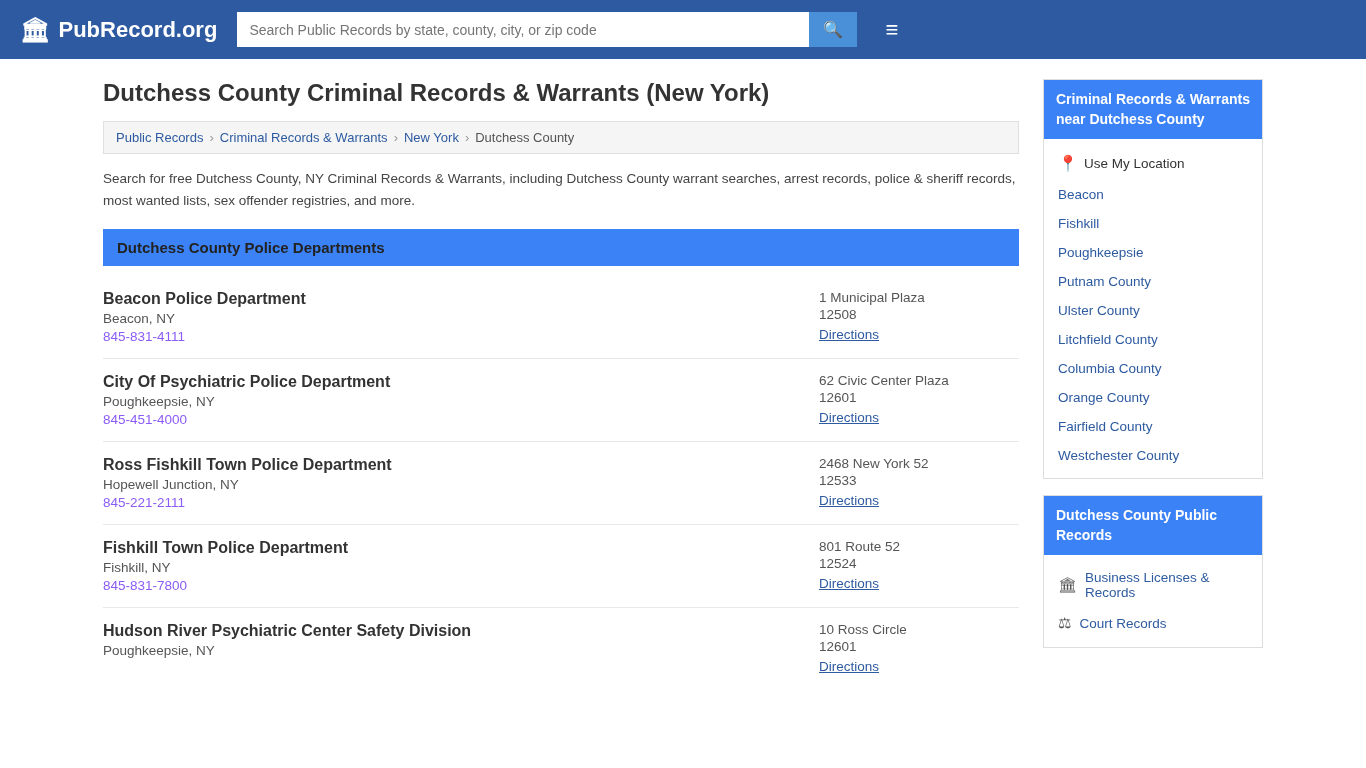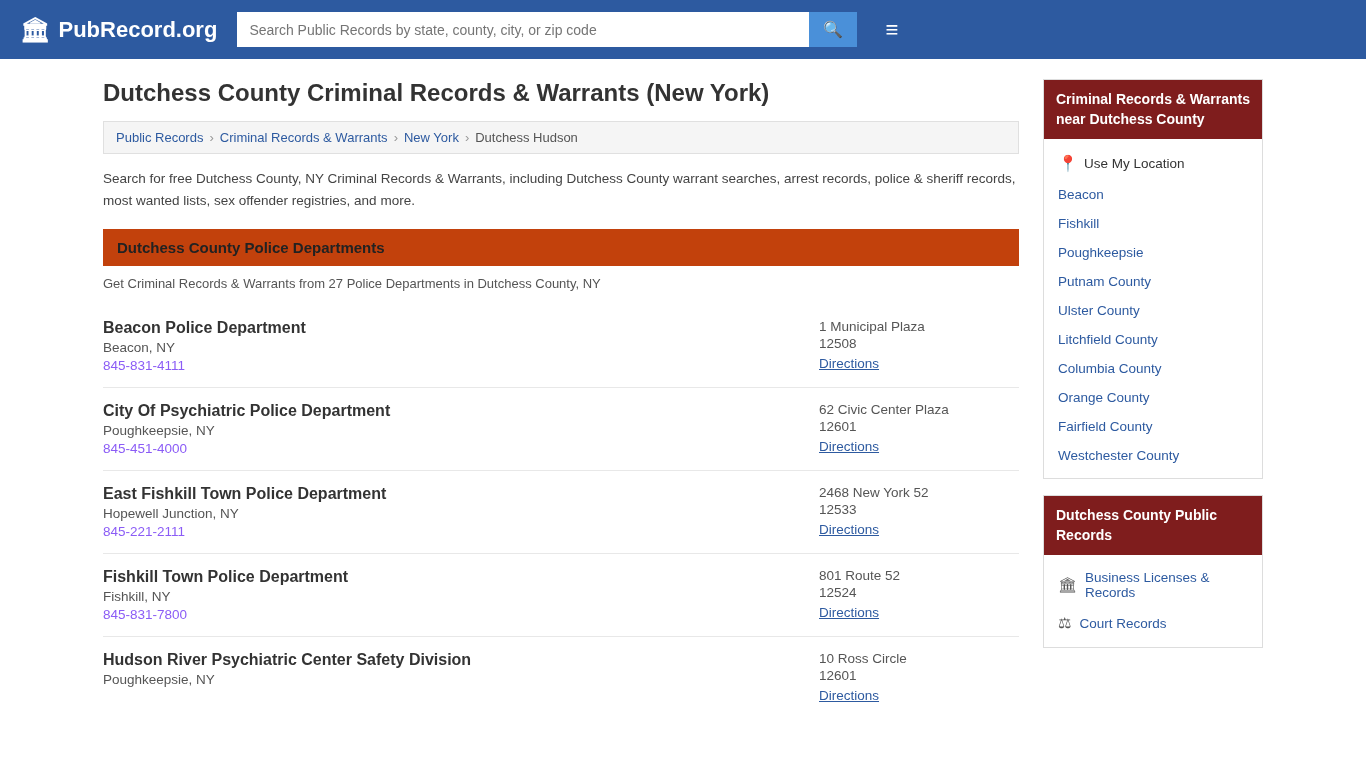--- a/index.html
+++ b/index.html
@@ -103,21 +103,21 @@
     
     .description {
       font-size: 13.5px;
       color: #444;
       line-height: 1.6;
       margin-bottom: 18px;
     }
 
     
     .section-header {
-      background: #c2410c;
+      background: #3b82f6;
       padding: 10px 14px;
       font-weight: bold;
       font-size: 15px;
       margin-bottom: 10px;
       color: #222;
     }
 
     .section-count {
       font-size: 13px;
       color: #555;
@@ -165,21 +165,21 @@
       cursor: pointer;
       font-size: 13.5px;
     }
 
     
     .sidebar-box {
       border: 1px solid #ddd;
       margin-bottom: 16px;
     }
     .sidebar-box-title {
-      background: #7f1d1d;
+      background: #3b82f6;
       color: #fff;
       padding: 10px 12px;
       font-weight: bold;
       font-size: 14px;
       line-height: 1.4;
     }
     .sidebar-box-body {
       padding: 8px 0;
     }
     .sidebar-item {
@@ -240,27 +240,26 @@
   <div class="content">
     <h1 class="page-title">Dutchess County Criminal Records &amp; Warrants (New York)</h1>
 
     <nav class="breadcrumb">
       <a href="#">Public Records</a>
       <span class="breadcrumb-sep">›</span>
       <a href="#">Criminal Records &amp; Warrants</a>
       <span class="breadcrumb-sep">›</span>
       <a href="#">New York</a>
       <span class="breadcrumb-sep">›</span>
-      <span>Dutchess Hudson</span>
+      <span>Dutchess County</span>
     </nav>
 
     <p class="description">Search for free Dutchess County, NY Criminal Records &amp; Warrants, including Dutchess County warrant searches, arrest records, police &amp; sheriff records, most wanted lists, sex offender registries, and more.</p>
 
     <div class="section-header">Dutchess County Police Departments</div>
-    <p class="section-count">Get Criminal Records &amp; Warrants from 27 Police Departments in Dutchess County, NY</p>
 
     <div id="entries-container">
         <div class="entry">
       <div class="entry-left">
         <div class="entry-name">Beacon Police Department</div>
         <div class="entry-city">Beacon, NY</div>
         <div class="entry-phone">845-831-4111</div>
       </div>
       <div class="entry-right">
         <div class="entry-address">1 Municipal Plaza</div>
@@ -275,21 +274,21 @@
         <div class="entry-phone">845-451-4000</div>
       </div>
       <div class="entry-right">
         <div class="entry-address">62 Civic Center Plaza</div>
         <div class="entry-zip">12601</div>
         <a class="directions-link" href="#">Directions</a>
       </div>
     </div>
         <div class="entry">
       <div class="entry-left">
-        <div class="entry-name">East Fishkill Town Police Department</div>
+        <div class="entry-name">Ross Fishkill Town Police Department</div>
         <div class="entry-city">Hopewell Junction, NY</div>
         <div class="entry-phone">845-221-2111</div>
       </div>
       <div class="entry-right">
         <div class="entry-address">2468 New York 52</div>
         <div class="entry-zip">12533</div>
         <a class="directions-link" href="#">Directions</a>
       </div>
     </div>
         <div class="entry">

